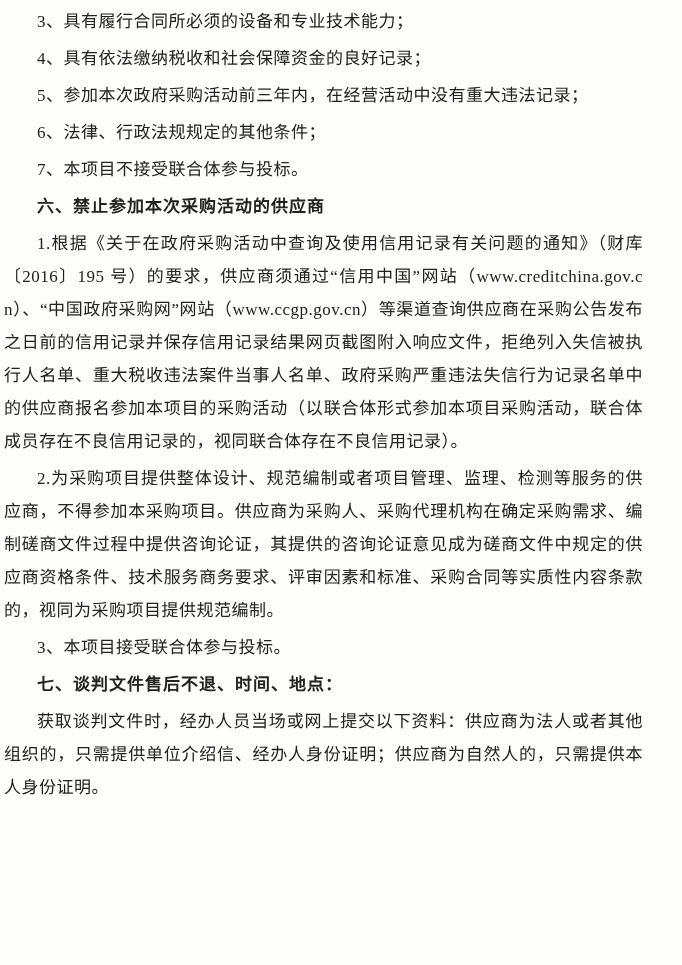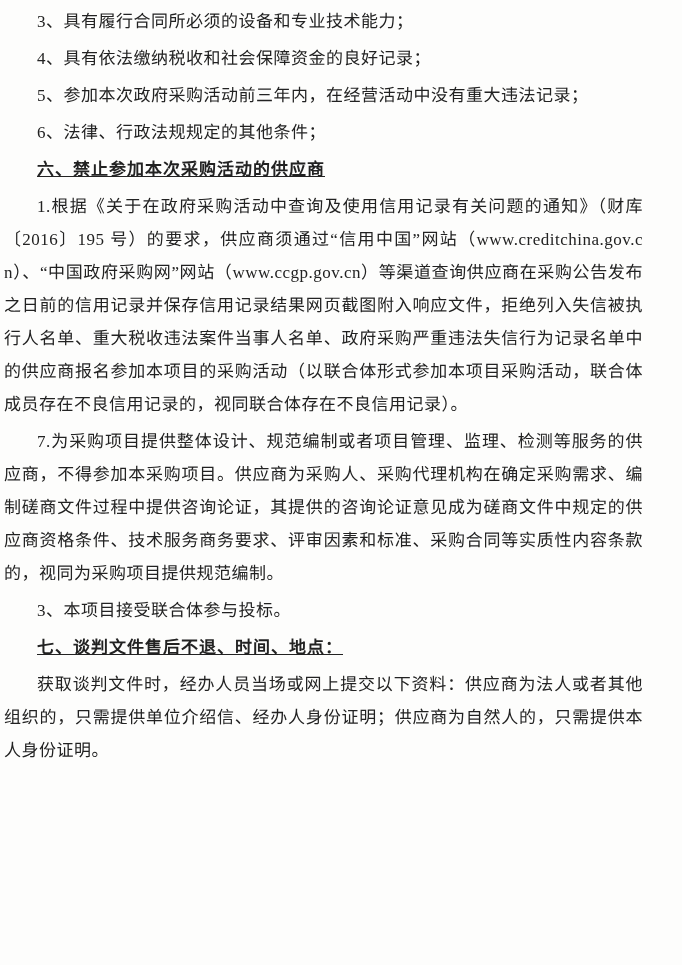--- a/index.html
+++ b/index.html
@@ -28,37 +28,37 @@
     margin: 0 0 4px 0;
     line-height: 33px;
     text-align: justify;
     text-indent: 33px;
     letter-spacing: 0.5px;
     word-break: break-all;
   }
   .block.heading {
     font-weight: 700;
     letter-spacing: 1px;
-    text-decoration: underline;
   }
   .underline {
     text-decoration: underline;
     text-underline-offset: 5px;
     text-decoration-thickness: 1.5px;
   }
 </style>
 </head>
 <body style="background: rgb(253, 253, 252); color: rgb(34, 34, 34);">
 
 <div class="doc-page">
   <div>
       <p class="block item"><span class="">3、具有履行合同所必须的设备和专业技术能力；</span></p>
       <p class="block item"><span class="">4、具有依法缴纳税收和社会保障资金的良好记录；</span></p>
       <p class="block item"><span class="">5、参加本次政府采购活动前三年内，在经营活动中没有重大违法记录；</span></p>
       <p class="block item"><span class="">6、法律、行政法规规定的其他条件；</span></p>
+      <p class="block item"><span class="">7、本项目不接受联合体参与投标。</span></p>
       <p class="block heading"><span class="">六、禁止参加本次采购活动的供应商</span></p>
       <p class="block paragraph"><span class="">1.根据《关于在政府采购活动中查询及使用信用记录有关问题的通知》（财库〔2016〕195 号）的要求，供应商须通过“信用中国”网站（www.creditchina.gov.cn）、“中国政府采购网”网站（www.ccgp.gov.cn）等渠道查询供应商在采购公告发布之日前的信用记录并保存信用记录结果网页截图附入响应文件，拒绝列入失信被执行人名单、重大税收违法案件当事人名单、政府采购严重违法失信行为记录名单中的供应商报名参加本项目的采购活动（以联合体形式参加本项目采购活动，联合体成员存在不良信用记录的，视同联合体存在不良信用记录）。</span></p>
-      <p class="block paragraph"><span class="">7.为采购项目提供整体设计、规范编制或者项目管理、监理、检测等服务的供应商，不得参加本采购项目。供应商为采购人、采购代理机构在确定采购需求、编制磋商文件过程中提供咨询论证，其提供的咨询论证意见成为磋商文件中规定的供应商资格条件、技术服务商务要求、评审因素和标准、采购合同等实质性内容条款的，视同为采购项目提供规范编制。</span></p>
+      <p class="block paragraph"><span class="">2.为采购项目提供整体设计、规范编制或者项目管理、监理、检测等服务的供应商，不得参加本采购项目。供应商为采购人、采购代理机构在确定采购需求、编制磋商文件过程中提供咨询论证，其提供的咨询论证意见成为磋商文件中规定的供应商资格条件、技术服务商务要求、评审因素和标准、采购合同等实质性内容条款的，视同为采购项目提供规范编制。</span></p>
       <p class="block item"><span class="">3、本项目接受联合体参与投标。</span></p>
       <p class="block heading"><span class="">七、谈判文件售后不退、时间、地点：</span></p>
       <p class="block paragraph"><span class="">获取谈判文件时，经办人员当场或网上提交以下资料：供应商为法人或者其他组织的，只需提供单位介绍信、经办人身份证明；供应商为自然人的，只需提供本人身份证明。</span></p>
     </div>
 </div>
 
 </body></html>

